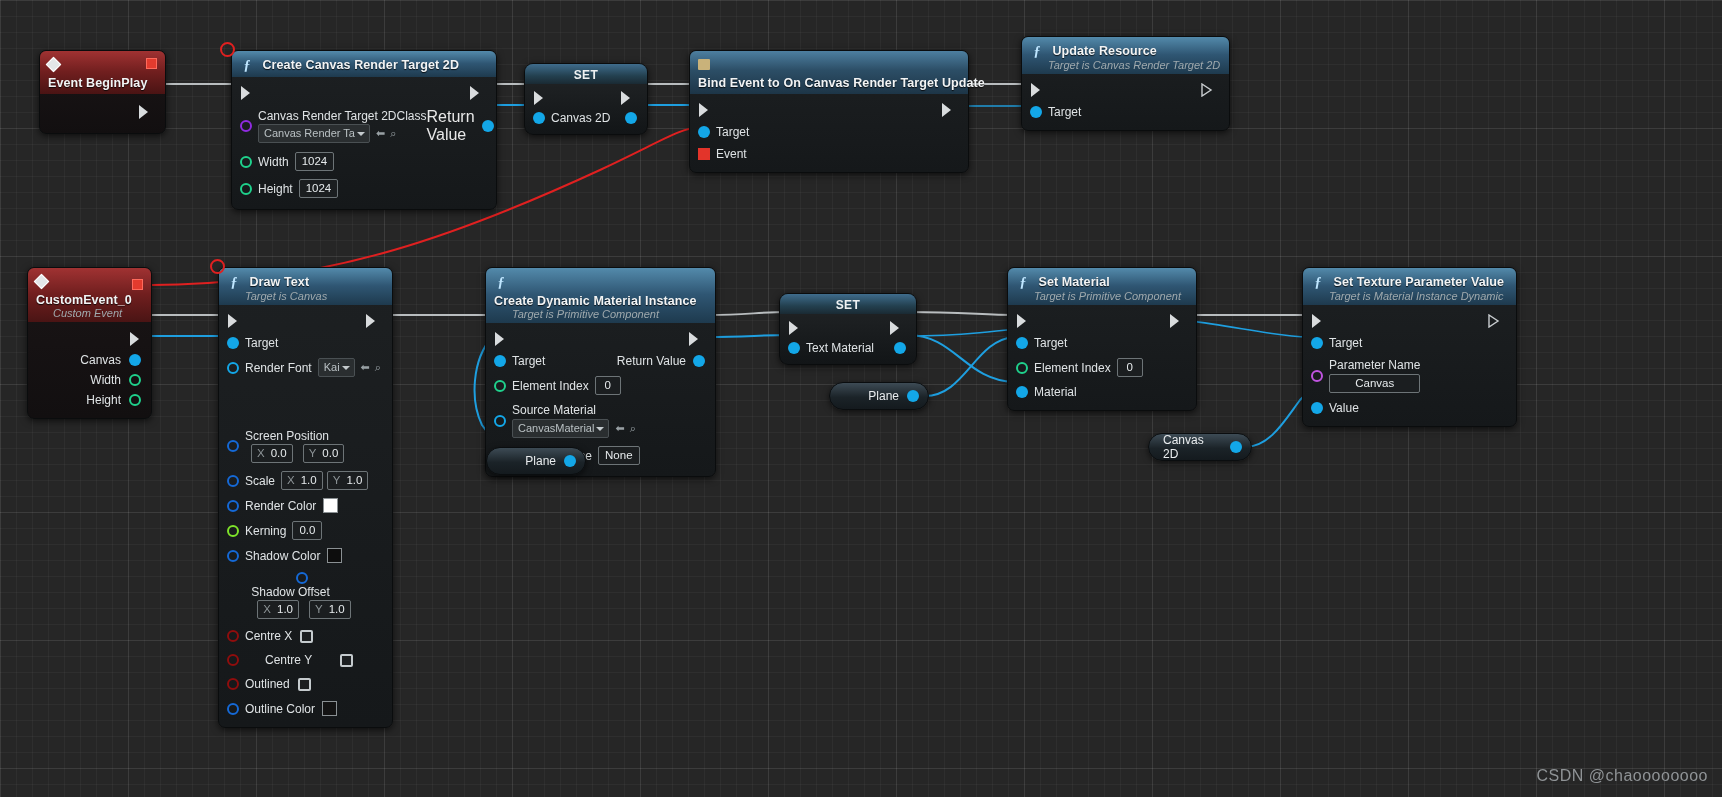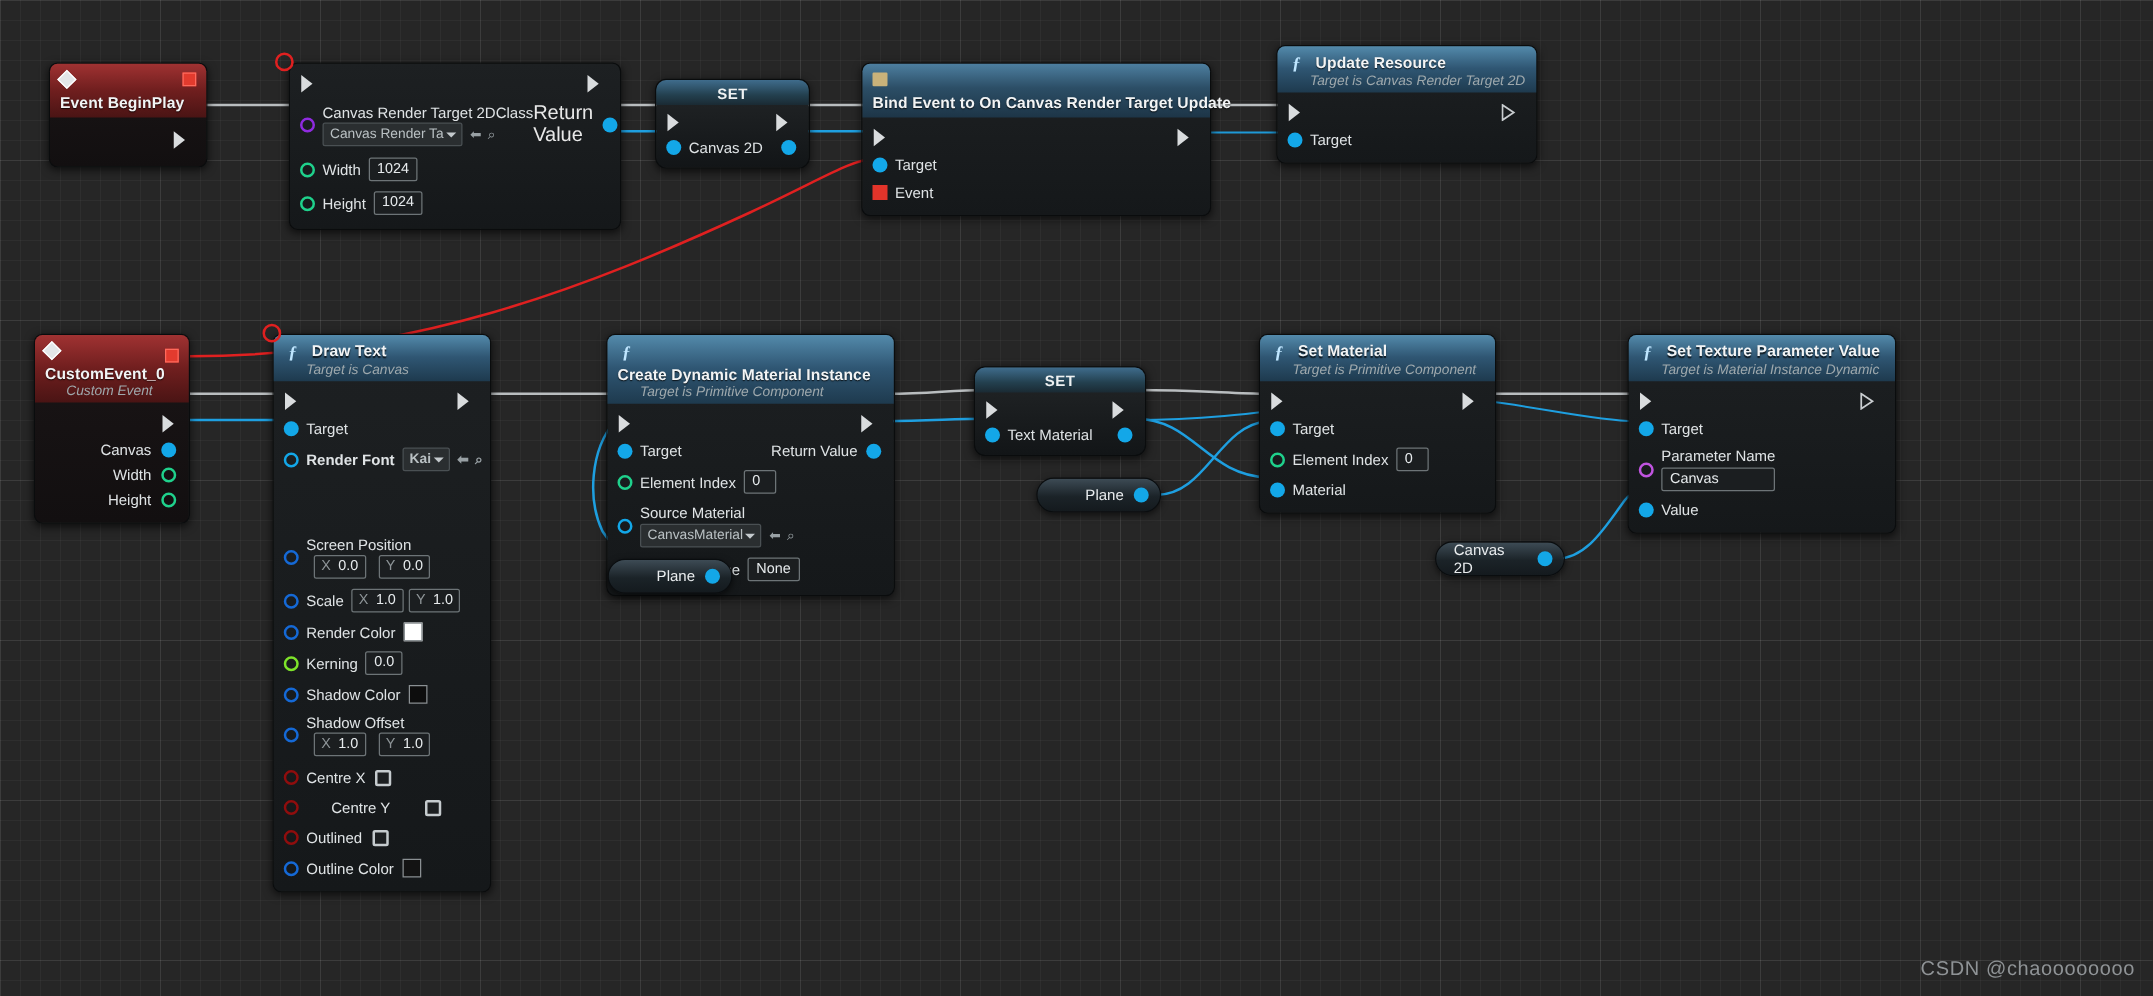--- a/index.html
+++ b/index.html
@@ -72,21 +72,21 @@
       border-bottom:7px solid transparent; }
   .pin.exec.open::after { border-left:none; width:9px; height:13px; top:0px;
       background:none; box-shadow:none;
       border-top:7px solid transparent; border-bottom:7px solid transparent; }
   .pin.circle { border-radius:50%; }
   .pin .dot { position:absolute; left:1px; top:1px; width:12px; height:12px; border-radius:50%; }
   .pin .ring { position:absolute; left:1px; top:1px; width:12px; height:12px; border-radius:50%;
       border:2.5px solid #fff; box-sizing:border-box; }
 
   .valbox { border:1px solid #6d7477; background:#1b1e20; color:#e6eaec; font-size:11.5px;
-      padding:1px 6px; margin-left:6px; border-radius:2px; min-width:26px; text-align:left;
+      padding:1px 6px; margin-left:6px; border-radius:2px; min-width:26px; text-align:center;
       display:inline-block; line-height:15px; }
   .valbox.vec { min-width:40px; text-align:right; padding:1px 5px; }
   .valbox .ax { color:#8d9497; margin-right:6px; }
   .dropdown { background:#2a2e30; border:1px solid #4a5053; color:#b9c0c3; font-size:11px;
       padding:1px 14px 1px 5px; border-radius:2px; position:relative; display:inline-block; line-height:15px;}
   .dropdown::after { content:""; position:absolute; right:4px; top:7px; width:0;height:0;
       border-left:4px solid transparent; border-right:4px solid transparent; border-top:4px solid #c4cacd;}
   .browseicons { display:inline-flex; align-items:center; margin-left:6px; gap:5px; color:#98a0a4; font-size:11px;}
   .swatch { width:15px; height:15px; border:1px solid #8a9093; margin-left:7px; display:inline-block; }
   .cbox { width:13px; height:13px; border:2px solid #c5cbce; border-radius:2px; margin-left:8px;
@@ -150,20 +150,24 @@
       <span class="evbox"></span>
     </div>
     <div class="body">
       <div class="row out" style="height:24px;">
         <span class="pin exec"></span>
       </div>
     </div>
   </div>
 
   <div class="node fn" style="left:231px; top:50px; width:266px;">
+    <div class="hdr">
+      <span class="ico">ƒ</span>
+      <span class="ttl">Create Canvas Render Target 2D</span>
+    </div>
     <div class="body">
       <div class="row" style="justify-content:space-between;">
         <span class="pin exec"></span>
         <span class="pin exec"></span>
       </div>
       <div class="rowstack" style="justify-content:space-between; padding-top:6px;">
         <div style="display:flex; align-items:center;">
           <span class="pin circle">
             <span class="ring" style="border-color:#8f2be0;"></span>
             </span>
@@ -315,21 +319,21 @@
       <div class="row" style="justify-content:space-between;">
         <span class="pin exec"></span>
         <span class="pin exec"></span>
       </div>
       <div class="row" style="padding-top:6px;">
         <span class="pin circle">
           <span class="dot" style="background:#13a7e8;"></span>
           </span>
         <span class="lbl">Target</span>
       </div>
-      <div class="row" style="padding-top:6px;font-weight:bold;">
+      <div class="row" style="padding-top:6px;">
         <span class="pin circle">
           <span class="ring" style="border-color:#13a7e8;"></span>
           </span>
         <span class="lbl">Render Font</span>
         <span class="dropdown" style="margin-left:6px;">Kai</span>
         <span class="browseicons">
           <span>⬅</span>
           <span>⌕</span>
         </span>
       </div>
@@ -367,21 +371,21 @@
         <span class="lbl">Kerning</span>
         <span class="valbox">0.0</span>
       </div>
       <div class="row" style="padding-top:6px;">
         <span class="pin circle">
           <span class="ring" style="border-color:#1569d6;"></span>
           </span>
         <span class="lbl">Shadow Color</span>
         <span class="swatch" style="background:#0d0d0d;"></span>
       </div>
-      <div class="rowstack" style="padding-top:6px;">
+      <div class="rowstack" style="padding-top:6px;flex-direction:column;">
         <span class="pin circle">
           <span class="ring" style="border-color:#1569d6;"></span>
           </span>
         <span class="col">
           <span class="lbl">Shadow Offset</span>
           <span class="vecwrap">
             <span class="valbox vec"><span class="ax">X</span><span>1.0</span></span>
             <span class="valbox vec"><span class="ax">Y</span><span>1.0</span></span>
           </span>
         </span>

